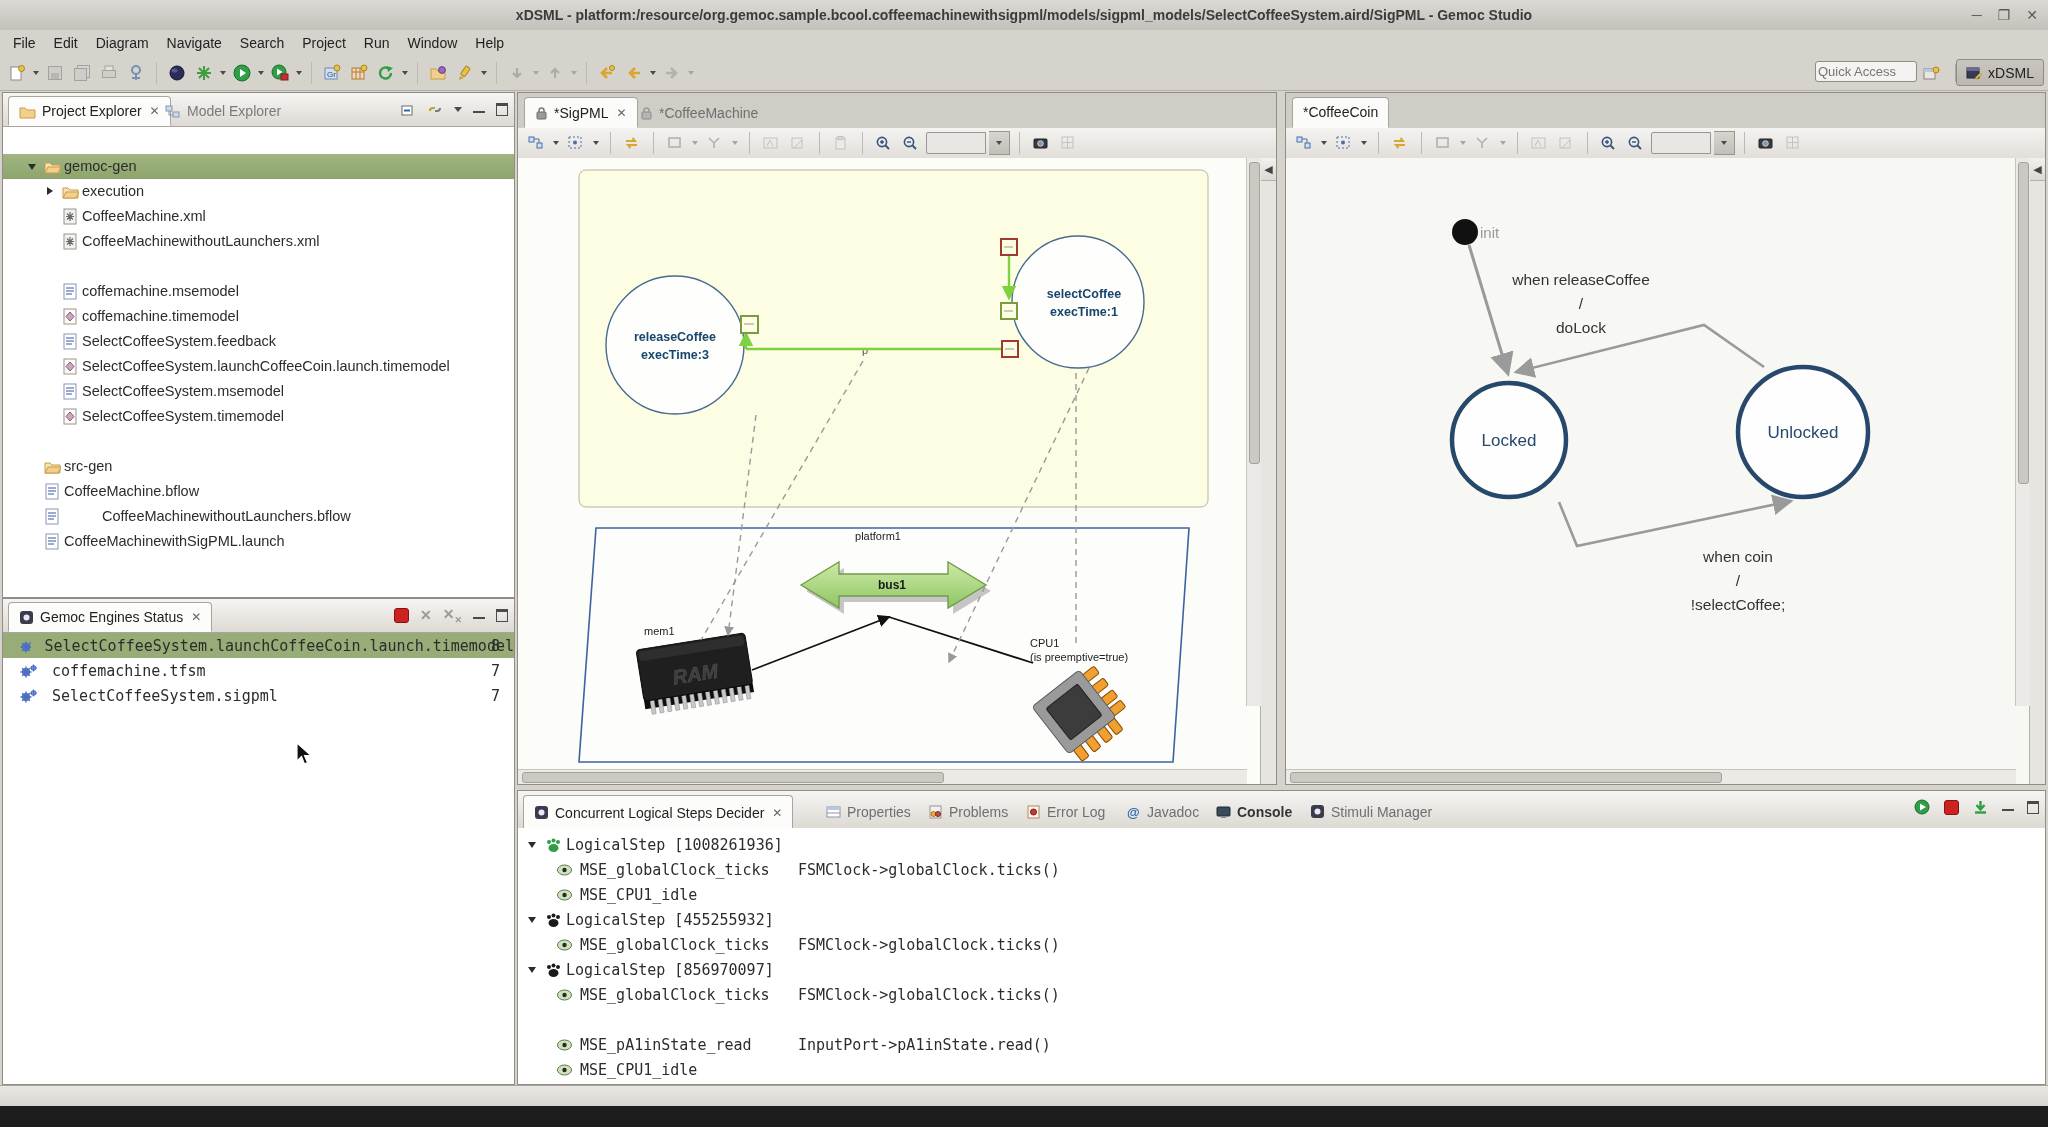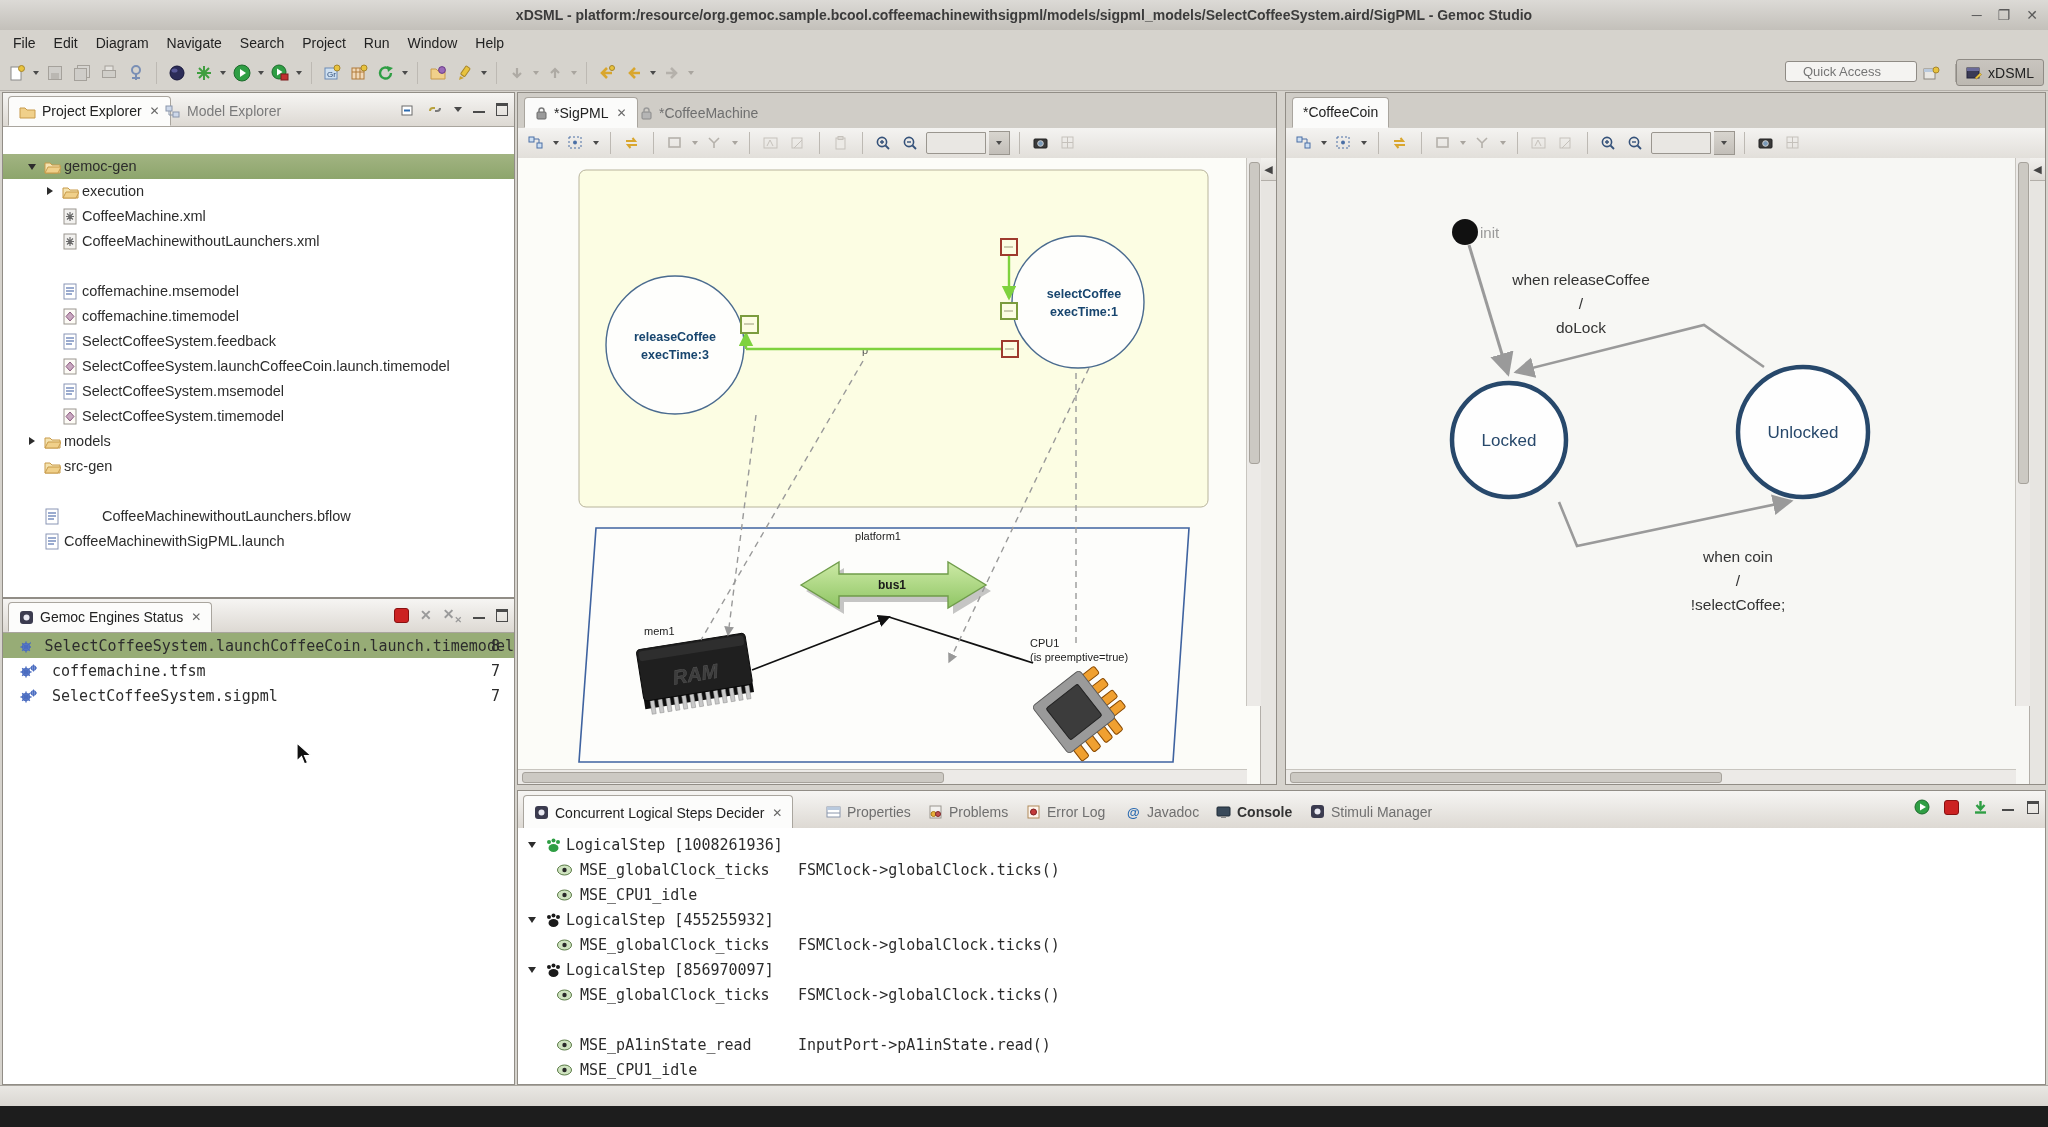--- a/index.html
+++ b/index.html
@@ -16,21 +16,21 @@
     padding-left:4px;font-size:14px;background:#d6d3cd;}
   .menu-item{padding:3px 9px;border-radius:3px;}
   .toolbar{position:absolute;left:0;top:56px;width:2048px;height:34px;border-bottom:1px solid #b3afa9;
     display:flex;align-items:center;padding-left:4px;gap:1px;background:#d6d3cd;}
   .tbtn{height:26px;min-width:26px;display:flex;align-items:center;justify-content:center;border-radius:3px;}
   .caret{width:0;height:0;border-left:3.5px solid transparent;border-right:3.5px solid transparent;
     border-top:4px solid #4a4a4a;margin:0 2px;}
   .caret.dis{border-top-color:#a9a59f;}
   .tsep{width:1px;height:22px;background:#bdb9b3;margin:0 6px;}
   .qa-input{position:absolute;right:135px;top:5px;width:96px;height:19px;border:1px solid #8f8b85;
-    border-radius:3px;background:#f4f3f1;font-size:13px;color:#555;padding:0 17px;font-family:"Liberation Sans",sans-serif;}
+    border-radius:3px;background:#f4f3f1;font-size:13px;color:#555;padding:0 2px;font-family:"Liberation Sans",sans-serif;}
   .persp-btn{position:absolute;right:8px;top:3px;height:25px;padding:0 9px;display:flex;align-items:center;gap:6px;
     background:linear-gradient(#c9c5bf,#bcb8b1);border:1px solid #8f8b85;border-radius:3px;font-size:14px;color:#222;}
 
   
   .view{position:absolute;background:#fff;border:1px solid #918d86;box-sizing:border-box;}
   .view-head{position:relative;height:33px;background:linear-gradient(#f6f5f3,#ddd9d3);
     border-bottom:1px solid #a9a59e;}
   .vtab{position:absolute;top:3px;height:30px;display:flex;align-items:center;gap:6px;padding:0 10px;
     font-size:14px;box-sizing:border-box;}
   .vtab.active{background:#fcfcfb;border:1px solid #a9a59e;border-bottom:1px solid #fcfcfb;
@@ -382,37 +382,36 @@
       </div>
 
       <div class="trow" style="top:278px;">
         <svg class="ticon" style="left:59px;">
             <rect x="2" y="1" width="12" height="15" fill="#fdfbf6" stroke="#9a968f"></rect>
             <polygon points="8,4 12,8.5 8,13 4,8.5" fill="#c9a8c0" stroke="#8a5a80"></polygon>
           </svg>
         <span class="tlabel" style="left:79px;">SelectCoffeeSystem.timemodel</span>
       </div>
 
-      <div class="trow" style="top:303px;">
-        <span class="tri closed" style="left:26px;"></span>
-        <svg class="ticon" style="left:41px;">
-            <path d="M1 5h5l2 2h8v8H1z" fill="#f5e3b0" stroke="#c89b4a"></path>
-            <path d="M1 15l3-6h13l-3 6z" fill="#f0d08a" stroke="#c89b4a"></path>
-          </svg>
-        <span class="tlabel" style="left:61px;">models</span>
-      </div>
 
       <div class="trow" style="top:328px;">
         <svg class="ticon" style="left:41px;">
             <path d="M1 5h5l2 2h8v8H1z" fill="#f5e3b0" stroke="#c89b4a"></path>
             <path d="M1 15l3-6h13l-3 6z" fill="#f0d08a" stroke="#c89b4a"></path>
           </svg>
         <span class="tlabel" style="left:61px;">src-gen</span>
       </div>
 
+      <div class="trow" style="top:353px;">
+        <svg class="ticon" style="left:41px;">
+            <rect x="2" y="1" width="12" height="15" fill="#fff" stroke="#8a96b5"></rect>
+            <path d="M4 5h8 M4 8h8 M4 11h6" stroke="#7a90c0" stroke-width="1.3"></path>
+          </svg>
+        <span class="tlabel" style="left:61px;">CoffeeMachine.bflow</span>
+      </div>
 
       <div class="trow" style="top:378px;">
         <svg class="ticon" style="left:41px;">
             <rect x="2" y="1" width="12" height="15" fill="#fff" stroke="#8a96b5"></rect>
             <path d="M4 5h8 M4 8h8 M4 11h6" stroke="#7a90c0" stroke-width="1.3"></path>
           </svg>
         <span class="tlabel" style="left:61px;margin-left:38px;">CoffeeMachinewithoutLaunchers.bflow</span>
       </div>
 
       <div class="trow" style="top:403px;">

